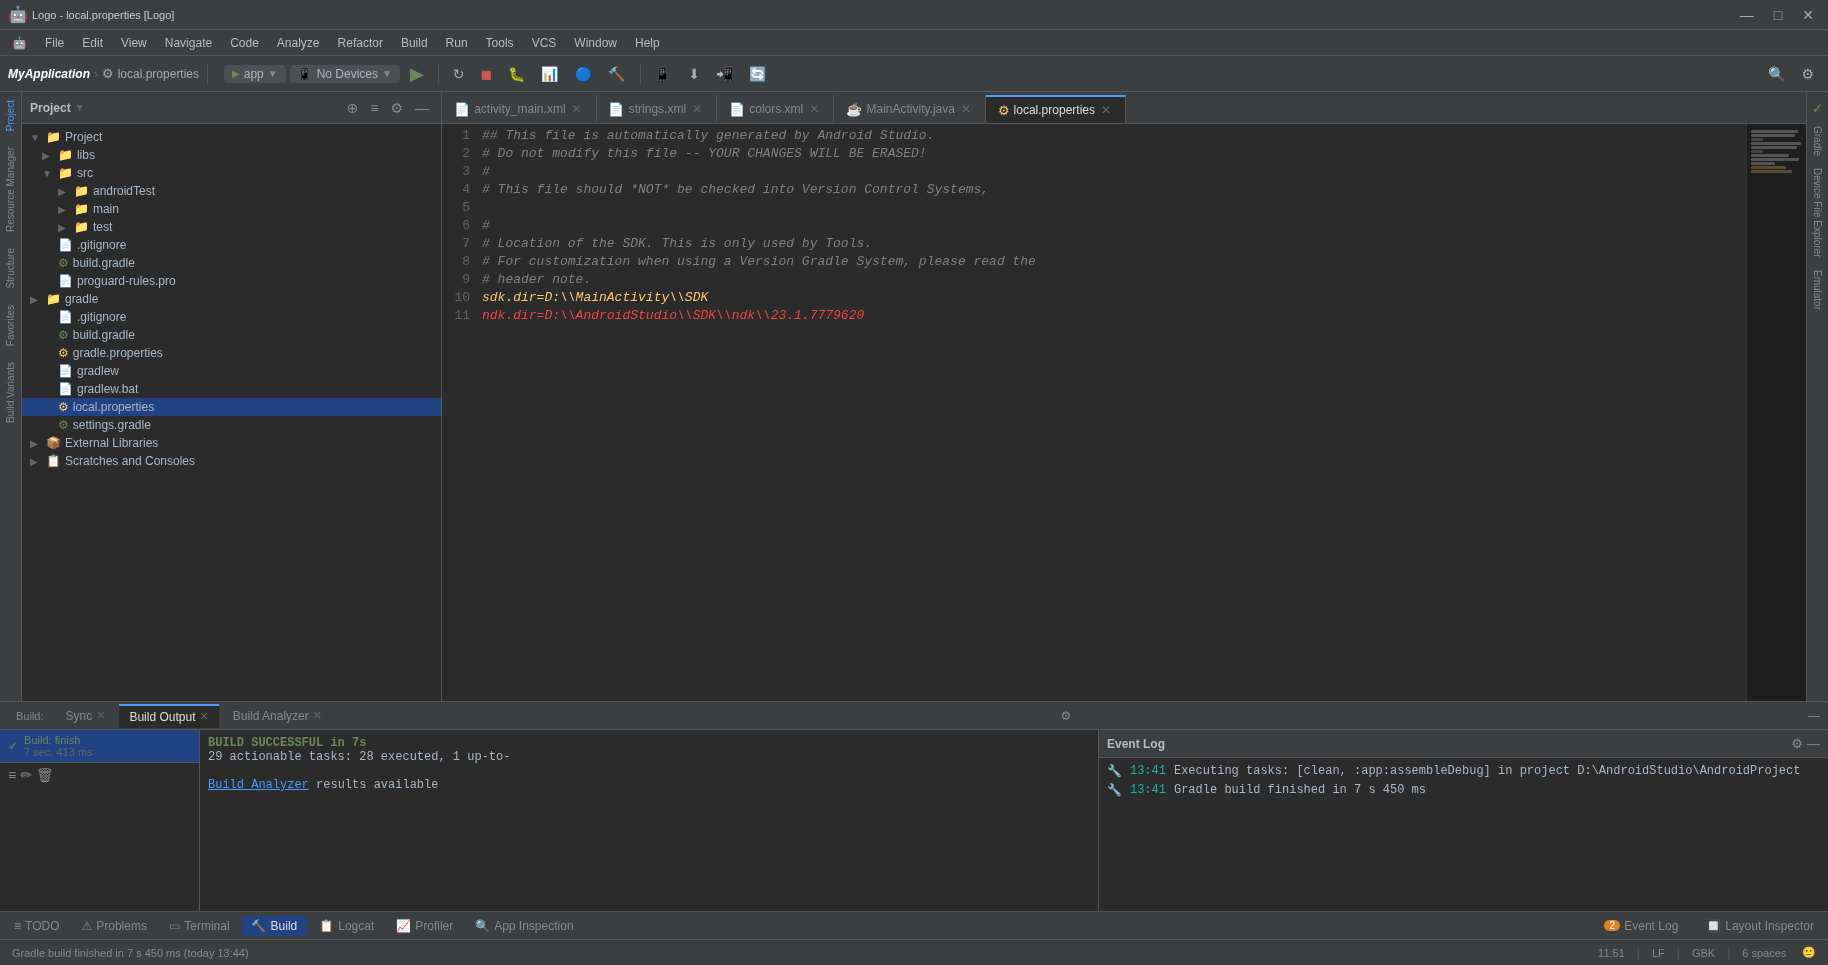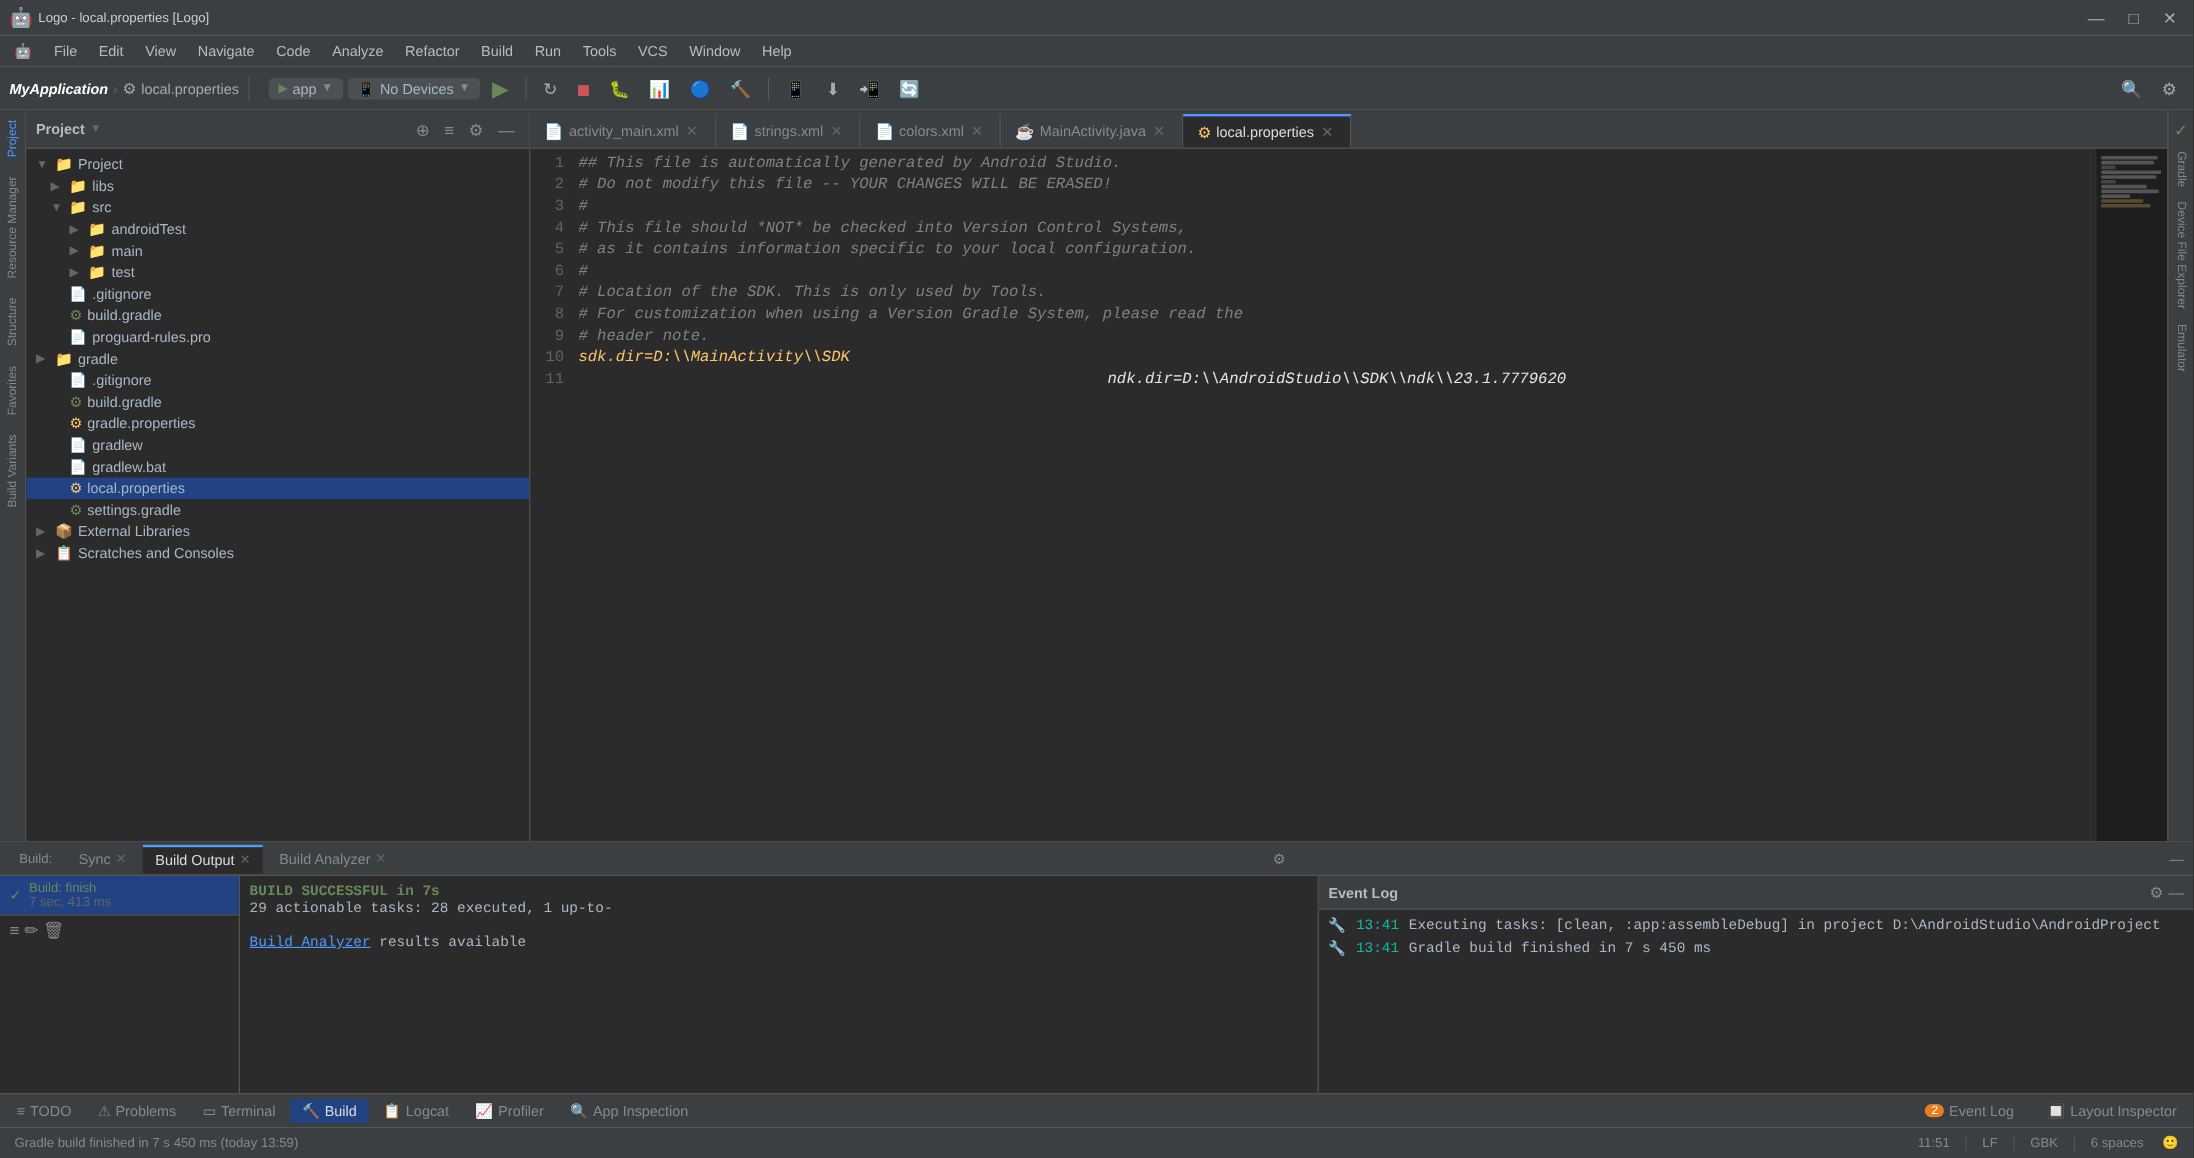--- a/index.html
+++ b/index.html
@@ -707,21 +707,20 @@
         <div class="code-line">
           <span class="line-number">3</span>
           <span class="line-content comment">#</span>
         </div>
         <div class="code-line">
           <span class="line-number">4</span>
           <span class="line-content comment"># This file should *NOT* be checked into Version Control Systems,</span>
         </div>
         <div class="code-line">
           <span class="line-number">5</span>
-          <span class="line-content comment"># as it contains information specific to your local configuration.</span>
         </div>
         <div class="code-line">
           <span class="line-number">6</span>
           <span class="line-content comment">#</span>
         </div>
         <div class="code-line">
           <span class="line-number">7</span>
           <span class="line-content comment"># Location of the SDK. This is only used by Tools.</span>
         </div>
         <div class="code-line">
@@ -731,21 +730,21 @@
         <div class="code-line">
           <span class="line-number">9</span>
           <span class="line-content comment"># header note.</span>
         </div>
         <div class="code-line">
           <span class="line-number">10</span>
           <span class="line-content" style="color:#ffc66d;">sdk.dir=D:\\MainActivity\\SDK</span>
         </div>
         <div class="code-line">
           <span class="line-number">11</span>
-          <span class="line-content" style="color:#e5e5e5;text-align:center;">ndk.dir=D:\\AndroidStudio\\SDK\\ndk\\23.1.7779620</span>
+          <span class="line-content" style="color:#ef4444;">ndk.dir=D:\\AndroidStudio\\SDK\\ndk\\23.1.7779620</span>
         </div>
       </div>
 
       <div id="minimap">
         <div style="margin-top:6px;">
           <div class="minimap-line" style="background:#555;width:80%;"></div>
           <div class="minimap-line" style="background:#555;width:75%;"></div>
           <div class="minimap-line" style="background:#444;width:20%;"></div>
           <div class="minimap-line" style="background:#555;width:85%;"></div>
           <div class="minimap-line" style="background:#555;width:78%;"></div>
@@ -872,21 +871,21 @@
       <span>Event Log</span>
     </div>
     <div class="footer-tab">
       <span>🔲</span>
       <span>Layout Inspector</span>
     </div>
   </div>
 </div>
 
 <div id="status-bar">
-  <span class="status-item">Gradle build finished in 7 s 450 ms (today 13:59)</span>
+  <span class="status-item">Gradle build finished in 7 s 450 ms (today 13:44)</span>
   <div class="status-right">
     <span class="status-item">11:51</span>
     <span class="status-separator">|</span>
     <span class="status-item">LF</span>
     <span class="status-separator">|</span>
     <span class="status-item">GBK</span>
     <span class="status-separator">|</span>
     <span class="status-item">6 spaces</span>
     <span class="status-item">🙂</span>
   </div>

